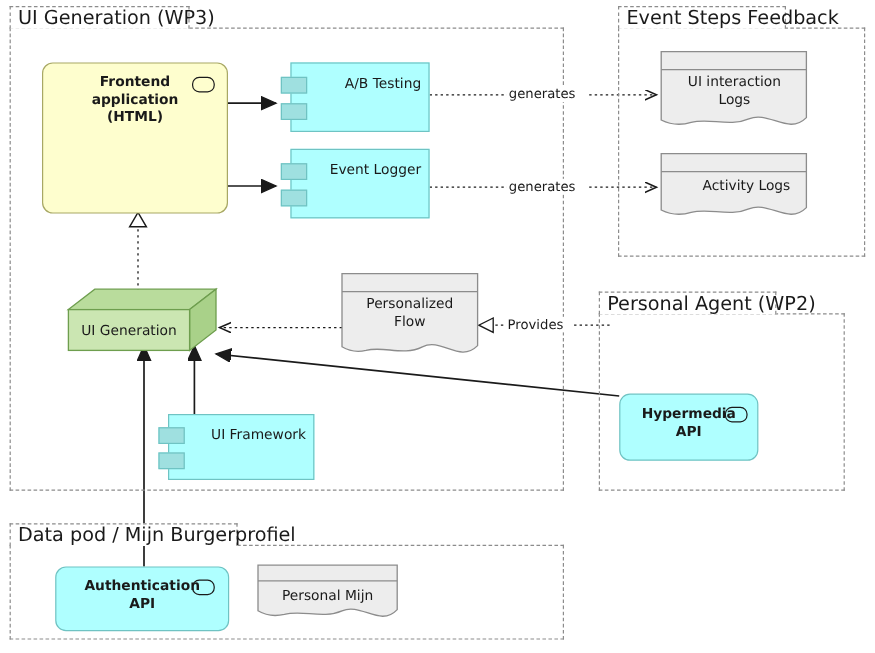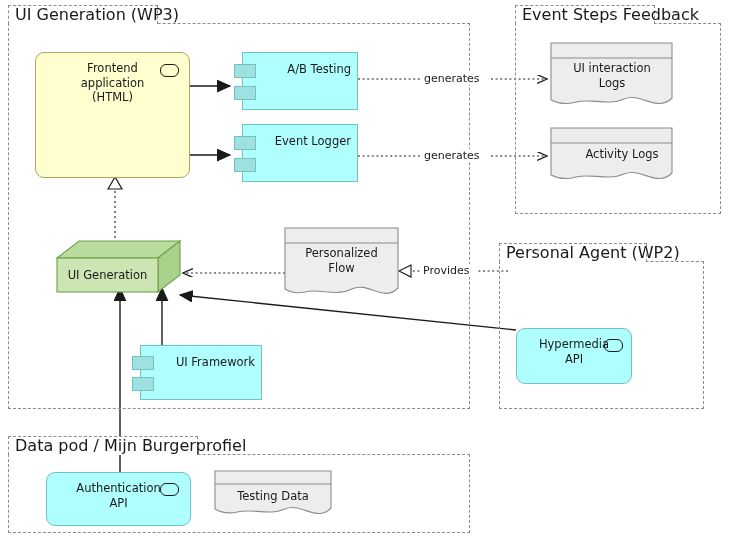--- a/index.html
+++ b/index.html
@@ -11,21 +11,21 @@
   #canvas{position:absolute;inset:0;width:729px;height:544px;}
   
   .frame{position:absolute;border:1px dashed #8c8c8c;background:transparent;box-sizing:border-box;}
   .frame-tab{
     position:absolute;border:1px dashed #8c8c8c;border-bottom:none;
     background:#ffffff;box-sizing:border-box;
     font-size:16px;line-height:18px;padding:0 7px 0 6px;color:#1a1a1a;
     white-space:nowrap;
   }
   
-  .node{position:absolute;box-sizing:border-box;}
+  .node{position:absolute;box-sizing:border-box;font-weight:bold;}
   .rr{ 
     border:1px solid #9a9a6a;border-radius:9px;
     display:flex;align-items:flex-start;justify-content:center;
     text-align:center;font-size:11.5px;line-height:14.5px;
   }
   .rr.yellow{background:#FEFECE;border-color:#A8A864;}
   .rr.cyan{background:#AFFFFF;border-color:#6FC3C3;}
   .rr .label{padding-top:8px;white-space:pre-line;}
   .iface-oval{
     position:absolute;width:17px;height:11px;border:1.4px solid #1a1a1a;
@@ -199,21 +199,21 @@
 <div class="doc" style="left:551px;top:43px;width:122px;height:60px;">
   <span class="dlbl" style="top:18px;">UI interaction
 Logs</span>
 </div>
 
 <div class="doc" style="left:551px;top:128px;width:121px;height:52px;">
   <span class="dlbl" style="top:19px;padding-left:21px;">Activity Logs</span>
 </div>
 
 <div class="doc" style="left:215px;top:471px;width:116px;height:45px;">
-  <span class="dlbl" style="top:18px;">Testing Data</span>
+  <span class="dlbl" style="top:18px;">Personal Mijn</span>
 </div>
 
 <div class="node rr cyan" style="left:516px;top:328px;width:116px;height:56px;">
   <span class="label">Hypermedia
 API</span>
   <span class="iface-oval" style="right:8px;top:10px;"></span>
 </div>
 
 <div class="node rr cyan" style="left:46px;top:472px;width:145px;height:54px;">
   <span class="label">Authentication

